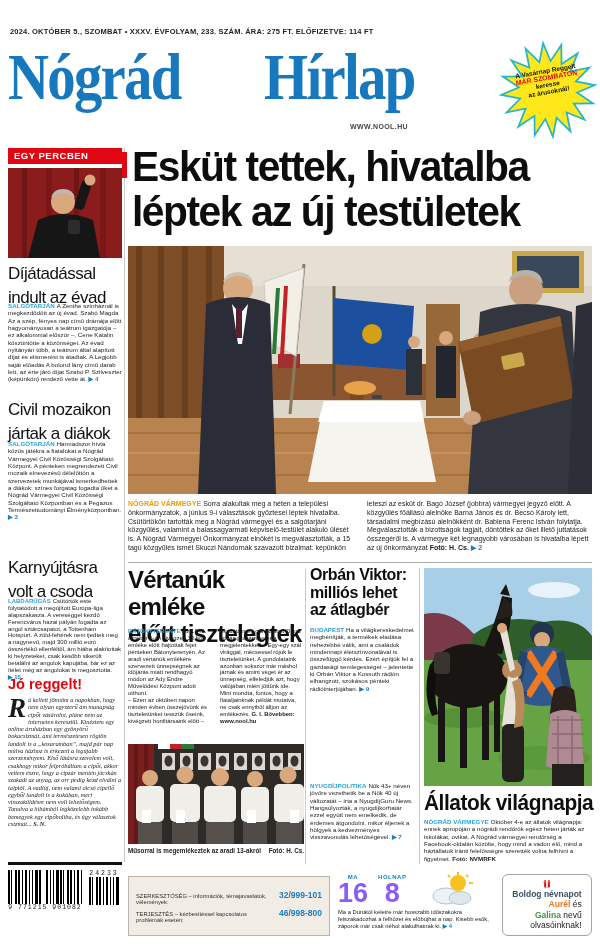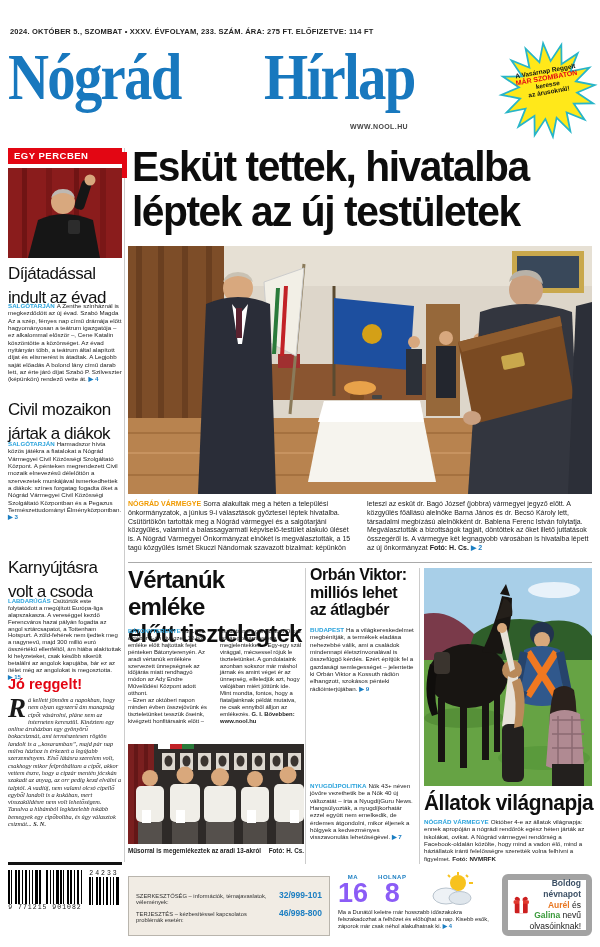--- a/index.html
+++ b/index.html
@@ -67,22 +67,22 @@
   .edmail{font-size:7px;font-weight:bold;color:#1b7ec2;}
   .edrow{display:flex;align-items:baseline;margin-top:3px;}
   .edlabel{font-size:5.8px;color:#333;}
   .edphone{font-size:8.5px;font-weight:bold;color:#1b7ec2;margin-left:4px;white-space:nowrap;}
   .weather{left:338px;top:872px;width:158px;}
   .wtemps{display:flex;align-items:flex-end;}
   .wgroup{text-align:center;margin-right:10px;}
   .wlabel{font-size:6px;font-weight:bold;color:#1b7ec2;letter-spacing:.5px;}
   .wnum{font-size:27px;font-weight:bold;color:#8b5cf6;line-height:26px;}
   .wtext{font-size:5.8px;line-height:1.22;color:#222;margin-top:3px;}
-  .nameday{left:502px;top:874px;width:90px;height:62px;border:6px solid #a3a3a3;border-radius:6px;
-           box-sizing:border-box;padding:4px 5px;display:flex;align-items:center;}
+  .nameday{left:502px;top:874px;width:90px;height:62px;border:1px solid #a3a3a3;border-radius:6px;
+           box-sizing:border-box;padding:4px 5px;display:flex;align-items:center;flex-direction:column;}
   .nd-text{flex:1;text-align:right;font-size:8.5px;line-height:1.25;color:#1a1a1a;}
   .nd-line1{color:#3d5166;font-weight:bold;}
   .nd-name1{color:#e87722;font-weight:bold;}
   .nd-name2{color:#3a9a3a;font-weight:bold;}
 </style>
 </head>
 <body>
 
 <div class="page">
 

